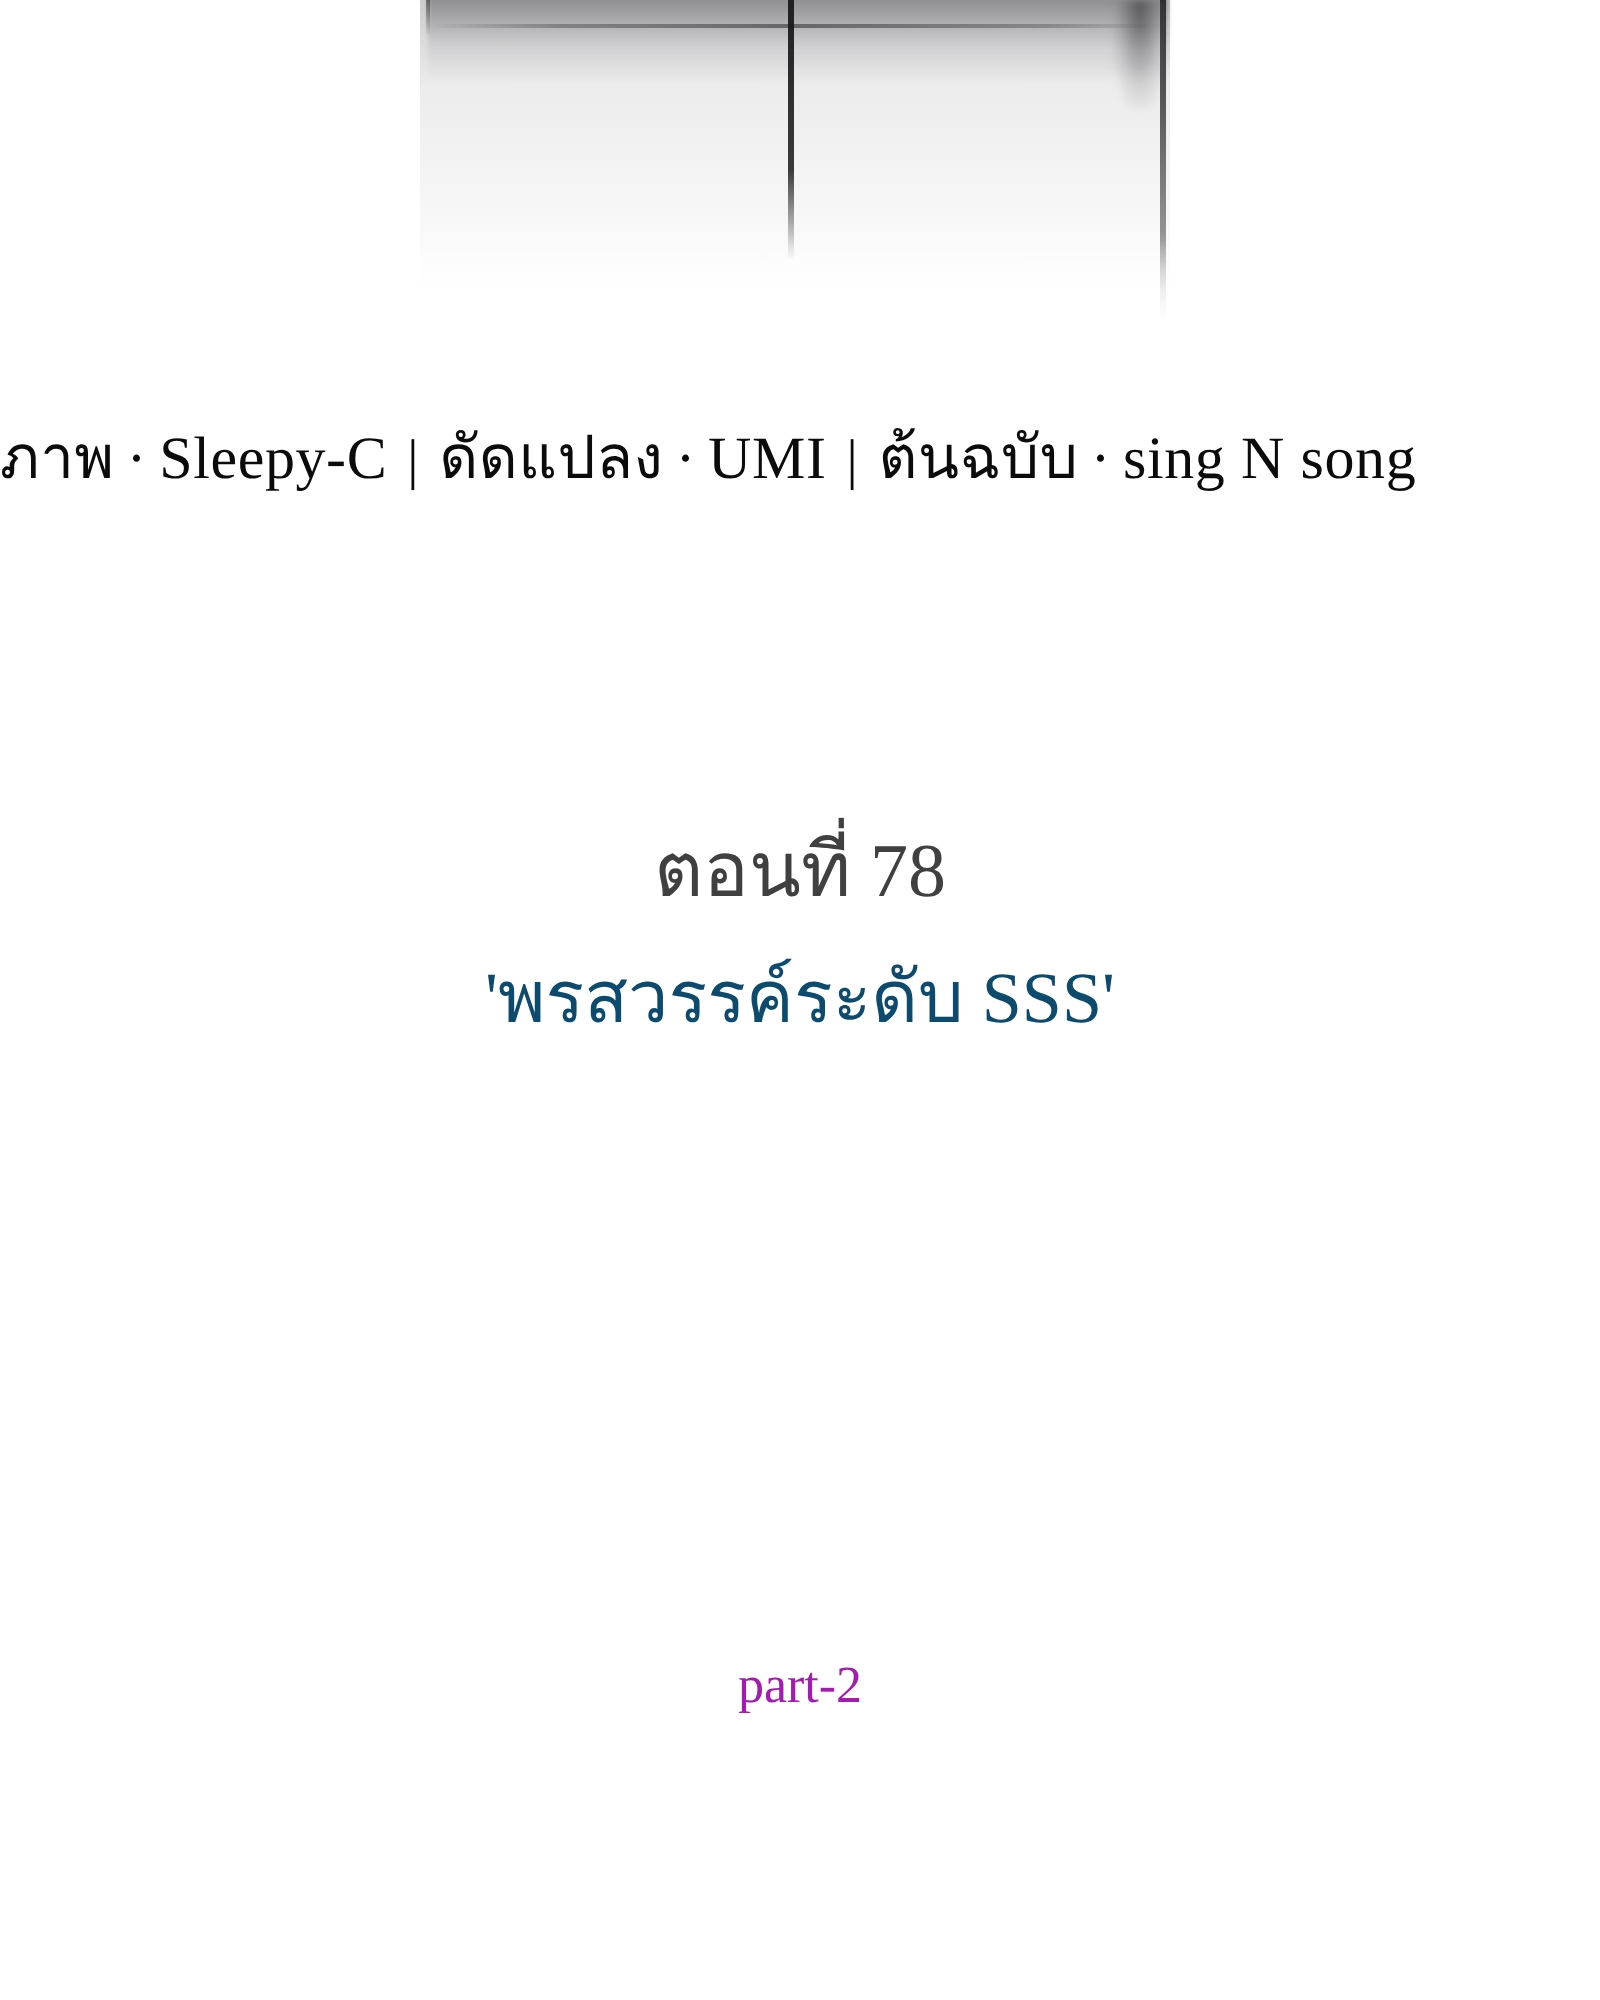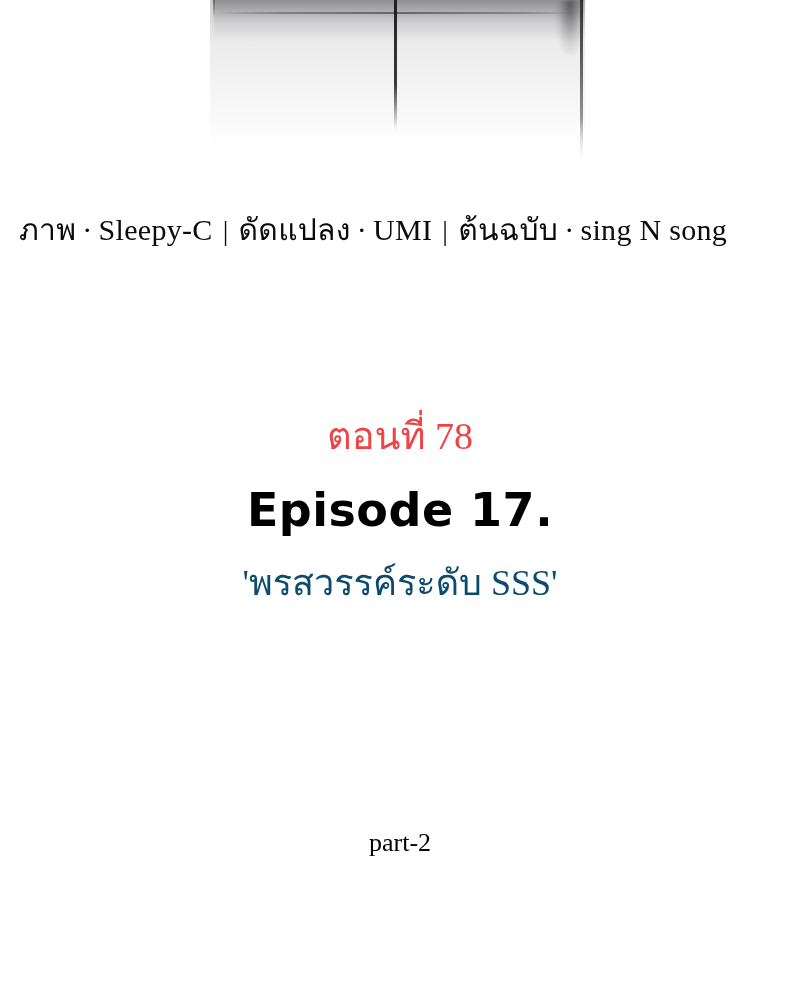--- a/index.html
+++ b/index.html
@@ -100,41 +100,40 @@
     left: 0;
     top: 208px;
     width: 662px;
     text-align: center;
     font-family: "Liberation Serif", serif;
     font-size: 30px;
     line-height: 44px;
     letter-spacing: 0.3px;
     white-space: nowrap;
     color: #0b0b0b;
-    padding-left: 19px;
   }
   .credits .sep {
     display: inline-block;
     padding: 0 10px;
     font-size: 28px;
   }
 
   
   .title-block {
     position: absolute;
     left: 0;
     top: 404px;
     width: 800px;
     text-align: center;
   }
   .chapter-no {
     font-family: "Liberation Serif", serif;
     font-size: 38px;
     line-height: 64px;
-    color: #ef4444;
+    color: #404040;
   }
   .episode {
     font-family: "DejaVu Sans", sans-serif;
     font-weight: bold;
     font-size: 46px;
     line-height: 84px;
     letter-spacing: 0.5px;
     color: #000000;
   }
   .subtitle {
@@ -147,21 +146,21 @@
   
   .part-label {
     position: absolute;
     left: 0;
     top: 824px;
     width: 800px;
     text-align: center;
     font-family: "Liberation Serif", serif;
     font-size: 26px;
     line-height: 38px;
-    color: #000000;
+    color: #a21caf;
   }
 </style>
 </head>
 <body>
 
 <div class="art-band">
   <div class="art-wash"></div>
   <div class="art-wash-2"></div>
   <div class="art-hline"></div>
   <div class="art-vline-left"></div>
@@ -170,17 +169,16 @@
   <div class="art-smudge"></div>
   <div class="art-fade-bottom"></div>
 </div>
 
 <div class="credits">
   <span>ภาพ</span><span class="dot" style="padding:0 6px;">·</span><span>Sleepy-C</span><span class="sep">|</span><span>ดัดแปลง</span><span class="dot" style="padding:0 6px;">·</span><span>UMI</span><span class="sep">|</span><span>ต้นฉบับ</span><span class="dot" style="padding:0 6px;">·</span><span>sing N song</span>
 </div>
 
 <div class="title-block">
   <div class="chapter-no">ตอนที่ 78</div>
-  <div class="episode">Episode 17.</div>
   <div class="subtitle">'พรสวรรค์ระดับ SSS'</div>
 </div>
 
 <div class="part-label">part-2</div>
 
 </body></html>

